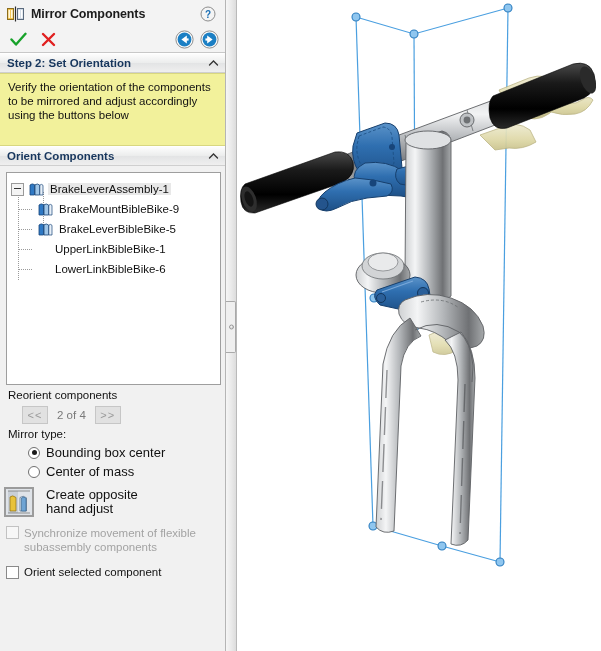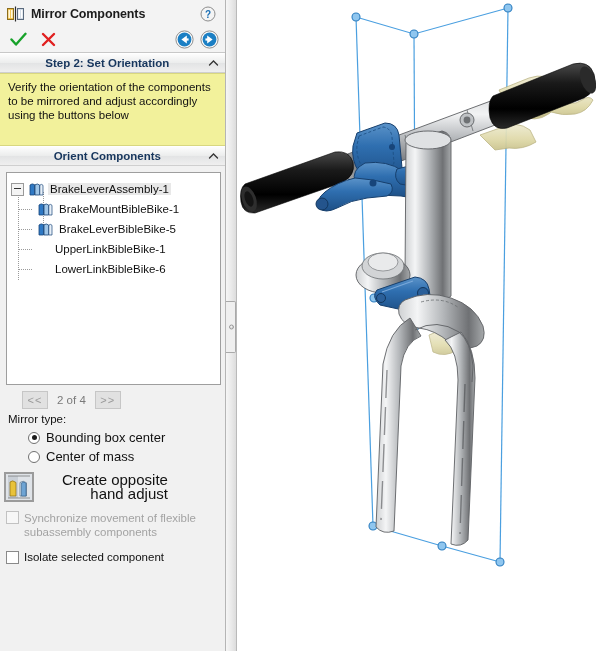--- a/index.html
+++ b/index.html
@@ -93,21 +93,21 @@
     align-items: center;
     padding: 0 6px 0 7px;
     box-sizing: border-box;
     background: linear-gradient(to bottom,#fdfdfd 0%, #eceded 48%, #e3e4e5 52%, #efefef 100%);
     border-top: 1px solid #ffffff;
     border-bottom: 1px solid #cfcfcf;
     font-weight: bold;
     font-size: 11.5px;
     color: #17365d;
   }
-  .sec-head .lbl { flex: 1 1 auto; white-space: nowrap; text-align: center; }
+  .sec-head .lbl { flex: 1 1 auto; white-space: nowrap; }
   .chev {
     width: 11px; height: 11px;
     flex: 0 0 auto;
   }
 
   
   .msg-box {
     margin: 0;
     background: #f2f19b;
     border: 1px solid #d8d780;
@@ -234,24 +234,24 @@
   }
   .opp-btn {
     width: 30px; height: 30px;
     border: 1px solid #9b9b9b;
     background: #e9e9e9;
     flex: 0 0 auto;
     position: relative;
     box-sizing: border-box;
   }
   .opp-text {
-    margin-left: 28px;
-    font-size: 15px;
+    margin-left: 12px;
+    font-size: 13px;
     line-height: 14px;
-    text-align: right;
+    text-align: left;
     color: #111;
   }
 
   .chk-row {
     display: flex;
     align-items: flex-start;
     padding: 9px 8px 0 6px;
   }
   .chk {
     width: 13px; height: 13px;
@@ -405,21 +405,21 @@
       <div class="tree-row">
         <span class="tree-indent" style="width:25px"></span>
         <span class="dash-h" style="left:11px; top:10px; width:14px;"></span>
         <span class="mirror-ico">
           <svg width="17" height="15" viewBox="0 0 17 15">
             <path d="M3 13 L3 3 Q5 1 7.5 2.6 L7.5 13 Z" fill="#2f79c4" stroke="#17457a" stroke-width="0.8"></path>
             <path d="M8 13 L8 2.8 Q10.4 1.1 12.6 3 L12.6 13 Z" fill="#9fc6e8" stroke="#17457a" stroke-width="0.8"></path>
             <path d="M12.8 13 L12.8 3.1 Q14.6 1.6 16 3.3 L16 13 Z" fill="#e7eff7" stroke="#17457a" stroke-width="0.7"></path>
           </svg>
         </span>
-        <span class="tree-label">BrakeMountBibleBike-1</span>
+        <span class="tree-label">BrakeMountBibleBike-9</span>
       </div>
 
       <div class="tree-row">
         <span class="tree-indent" style="width:25px"></span>
         <span class="dash-h" style="left:11px; top:10px; width:14px;"></span>
         <span class="mirror-ico">
           <svg width="17" height="15" viewBox="0 0 17 15">
             <path d="M3 13 L3 3 Q5 1 7.5 2.6 L7.5 13 Z" fill="#2f79c4" stroke="#17457a" stroke-width="0.8"></path>
             <path d="M8 13 L8 2.8 Q10.4 1.1 12.6 3 L12.6 13 Z" fill="#9fc6e8" stroke="#17457a" stroke-width="0.8"></path>
             <path d="M12.8 13 L12.8 3.1 Q14.6 1.6 16 3.3 L16 13 Z" fill="#e7eff7" stroke="#17457a" stroke-width="0.7"></path>
@@ -435,20 +435,21 @@
       </div>
 
       <div class="tree-row">
         <span class="tree-indent" style="width:42px"></span>
         <span class="dash-h" style="left:11px; top:10px; width:14px;"></span>
         <span class="tree-label">LowerLinkBibleBike-6</span>
       </div>
     </div>
 
     <div class="grp">
+      <div class="grp-label">Reorient components</div>
       <div class="reorient-row">
         <span class="sm-btn">&lt;&lt;</span>
         <span class="counter">2 of 4</span>
         <span class="sm-btn">&gt;&gt;</span>
       </div>
     </div>
 
     <div class="grp" style="padding-top:2px">
       <div class="grp-label">Mirror type:</div>
       <div class="radio-row">
@@ -483,21 +484,21 @@
       </span>
     </div>
 
     <div class="chk-row">
       <span class="chk dis"></span>
       <span class="chk-lbl dis">Synchronize movement of flexible subassembly components</span>
     </div>
 
     <div class="chk-row first" style="padding-top:11px">
       <span class="chk"></span>
-      <span class="chk-lbl">Isolate selected component</span>
+      <span class="chk-lbl">Orient selected component</span>
     </div>
 
   </div>
 
   <div class="splitter">
     <span class="tab"></span>
     <span class="dot"></span>
   </div>
 
   <div class="viewport">

